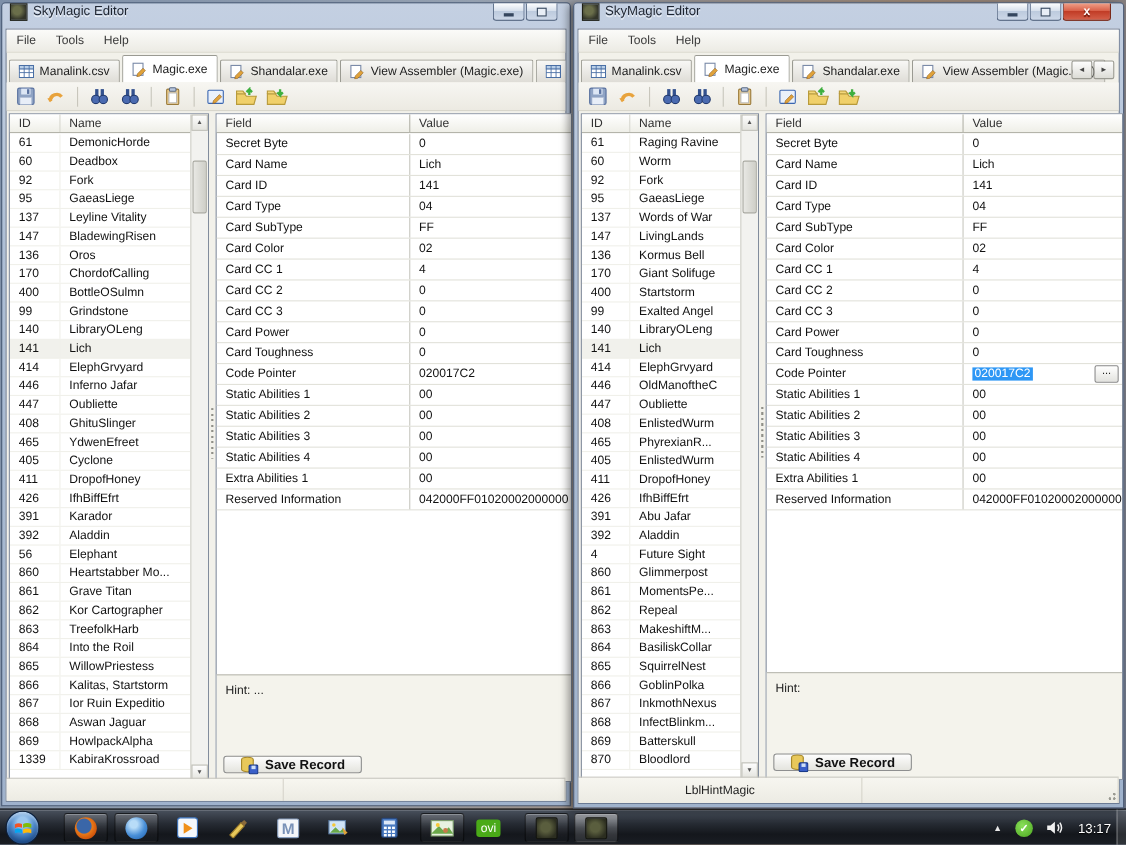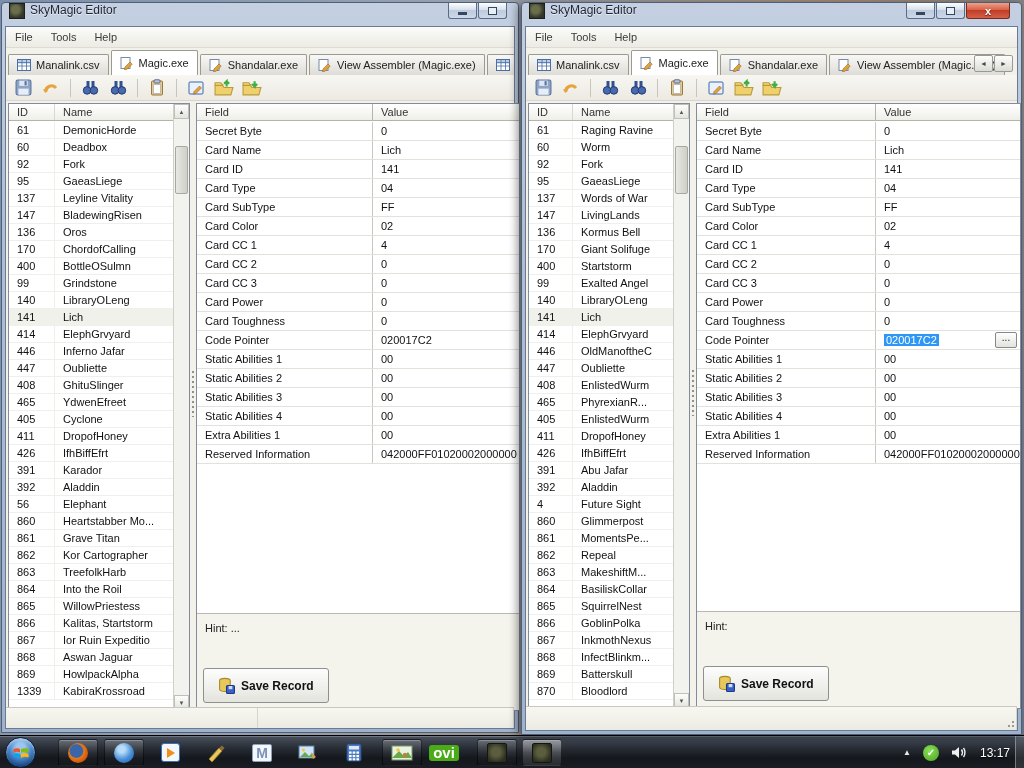--- a/index.html
+++ b/index.html
@@ -64,21 +64,21 @@
     border:1px solid #c0c0b8; color:#555; font-size:6px; display:flex; align-items:center; justify-content:center; }
   .sb-up { top:0; } .sb-down { bottom:0; }
   .sb-thumb { position:absolute; left:1px; width:13px; height:48px; top:42px;
     background:linear-gradient(90deg,#e8e8e4,#cfcfc8); border:1px solid #a8a8a0; border-radius:2px; }
   .splitter { position:absolute; width:6px; } 
   .splitter .grip { position:absolute; left:2px; top:44%; width:2px; height:46px;
     background:repeating-linear-gradient(#909088 0 2px, transparent 2px 5px); }
 
   .hint-area { position:absolute; left:0; right:0; bottom:0; background:#f4f3ec; border-top:1px solid #b8b8b0; }
   .hint-text { position:absolute; left:8px; top:8px; font-size:11px; color:#222; }
-  .save-btn { position:absolute; left:6px; bottom:7px; height:35px; padding:0 14px;
+  .save-btn { position:absolute; left:6px; bottom:7px; height:16px; padding:0 14px;
     display:flex; align-items:center; gap:6px; background:linear-gradient(#fdfdfd,#e4e4de);
     border:1px solid #8e8f8f; border-radius:3px; font-size:12px; font-weight:bold; color:#111; }
   .statusbar { position:absolute; left:0; right:0; bottom:0; height:21px; background:linear-gradient(#f7f6f0,#ecebe3);
     border-top:1px solid #c9c8c0; display:flex; font-size:11px; color:#222; }
   .status-pane { border-right:1px solid #d6d4cb; display:flex; align-items:center; justify-content:center; }
   .grip-dots { position:absolute; right:2px; bottom:2px; width:9px; height:9px;
     background:radial-gradient(circle at 7px 7px,#9a9a92 1px,transparent 1.4px),
                radial-gradient(circle at 7px 3px,#9a9a92 1px,transparent 1.4px),
                radial-gradient(circle at 3px 7px,#9a9a92 1px,transparent 1.4px); }
 
@@ -89,21 +89,21 @@
     background:radial-gradient(circle at 50% 32%, #9cc6ee 0 18%, #4a86c8 45%, #1c4a86 75%, #102e56);
     border:1px solid #0c1e38; box-shadow:inset 0 2px 3px rgba(255,255,255,.55); display:flex; align-items:center; justify-content:center; }
   .tb-item { position:absolute; top:3px; width:40px; height:27px; display:flex; align-items:center; justify-content:center; border-radius:3px; }
   .tb-item.framed { background:linear-gradient(rgba(255,255,255,.22),rgba(255,255,255,.06) 50%,rgba(0,0,0,.12)); border:1px solid rgba(0,0,0,.55); box-shadow:inset 0 1px 0 rgba(255,255,255,.25); }
   .tb-item.active-task { background:linear-gradient(rgba(255,255,255,.5),rgba(255,255,255,.2) 50%,rgba(255,255,255,.08)); border:1px solid rgba(0,0,0,.55); }
   .ff-icon { width:20px; height:20px; border-radius:50%; background:radial-gradient(circle at 42% 40%, #3a66a8 0 38%, #e87818 44%, #c84a08 80%); }
   .globe-icon { width:20px; height:20px; border-radius:50%; background:radial-gradient(circle at 38% 32%, #b8dcf8 0 18%, #4a90d8 55%, #1a5aa8); }
   .media-icon { width:19px; height:19px; border-radius:3px; background:#f4f8fc; border:1px solid #3a70b8; display:flex; align-items:center; justify-content:center; }
   .media-icon .play { width:0; height:0; border-left:8px solid #f09018; border-top:5px solid transparent; border-bottom:5px solid transparent; margin-left:2px; }
   .mail-letter { font-size:14px; font-weight:bold; color:#7a92b8; background:#f4f6fa; border:1px solid #8aa0c0; border-radius:2px; padding:0 3px; line-height:16px; }
-  .ovi-badge { background:#4aaa18; color:#fff; font-size:15px; font-weight:bold; border-radius:3px; padding:2px 4px; line-height:12px; }
+  .ovi-badge { background:#4aaa18; color:#fff; font-size:11px; font-weight:normal; border-radius:3px; padding:2px 4px; line-height:12px; }
   .sky-icon { width:20px; height:20px; border-radius:2px; background:radial-gradient(circle at 45% 45%, #5a5e3e 0 30%, #2c2e20 75%); border:1px solid #15160e; }
   .tray { position:absolute; right:12px; top:0; height:33px; display:flex; align-items:center; gap:12px; }
   .tray-arrow { color:#e8e8e8; font-size:8px; }
   .tray-check { width:16px; height:16px; border-radius:50%; background:radial-gradient(circle at 40% 35%,#8ae05a,#4aa41e); color:#fff; font-size:10px; font-weight:bold; display:flex; align-items:center; justify-content:center; }
   .clock { color:#fff; font-size:12px; text-shadow:0 1px 1px #000; }
   .show-desktop { position:absolute; right:0; top:0; width:9px; height:33px; border-left:1px solid rgba(255,255,255,.35); background:rgba(255,255,255,.1); }
 </style>
 </head>
 <body>
 
@@ -844,20 +844,21 @@
               <path d="M1.5 3.5 v8 a5 2.2 0 0 0 10 0 v-8" fill="#e8c85a" stroke="#a8892a"></path>
               <rect x="8" y="8" width="7.5" height="7.5" rx="1" fill="#3a5fc8" stroke="#1a3a88"></rect>
               <rect x="10" y="8.5" width="3.5" height="3" fill="#cfe0f8"></rect>
             </svg>
           <span>Save Record</span>
         </div>
       </div>
     </div>
 
     <div class="statusbar" style="height:24px;">
+      <div class="status-pane" style="width:258px;">LblHintMagic</div>
       <div class="status-pane" style="flex:1;"></div>
       <div class="grip-dots"></div>
     </div>
   </div>
 </div>
 
 <div class="taskbar">
   <div class="orb">
     <svg width="16" height="14" viewBox="0 0 16 14">
       <path d="M0.5 3.5 Q3.5 1.5 7 3 L7 6.5 Q3.5 5 .5 7z" fill="#f35325"></path>

